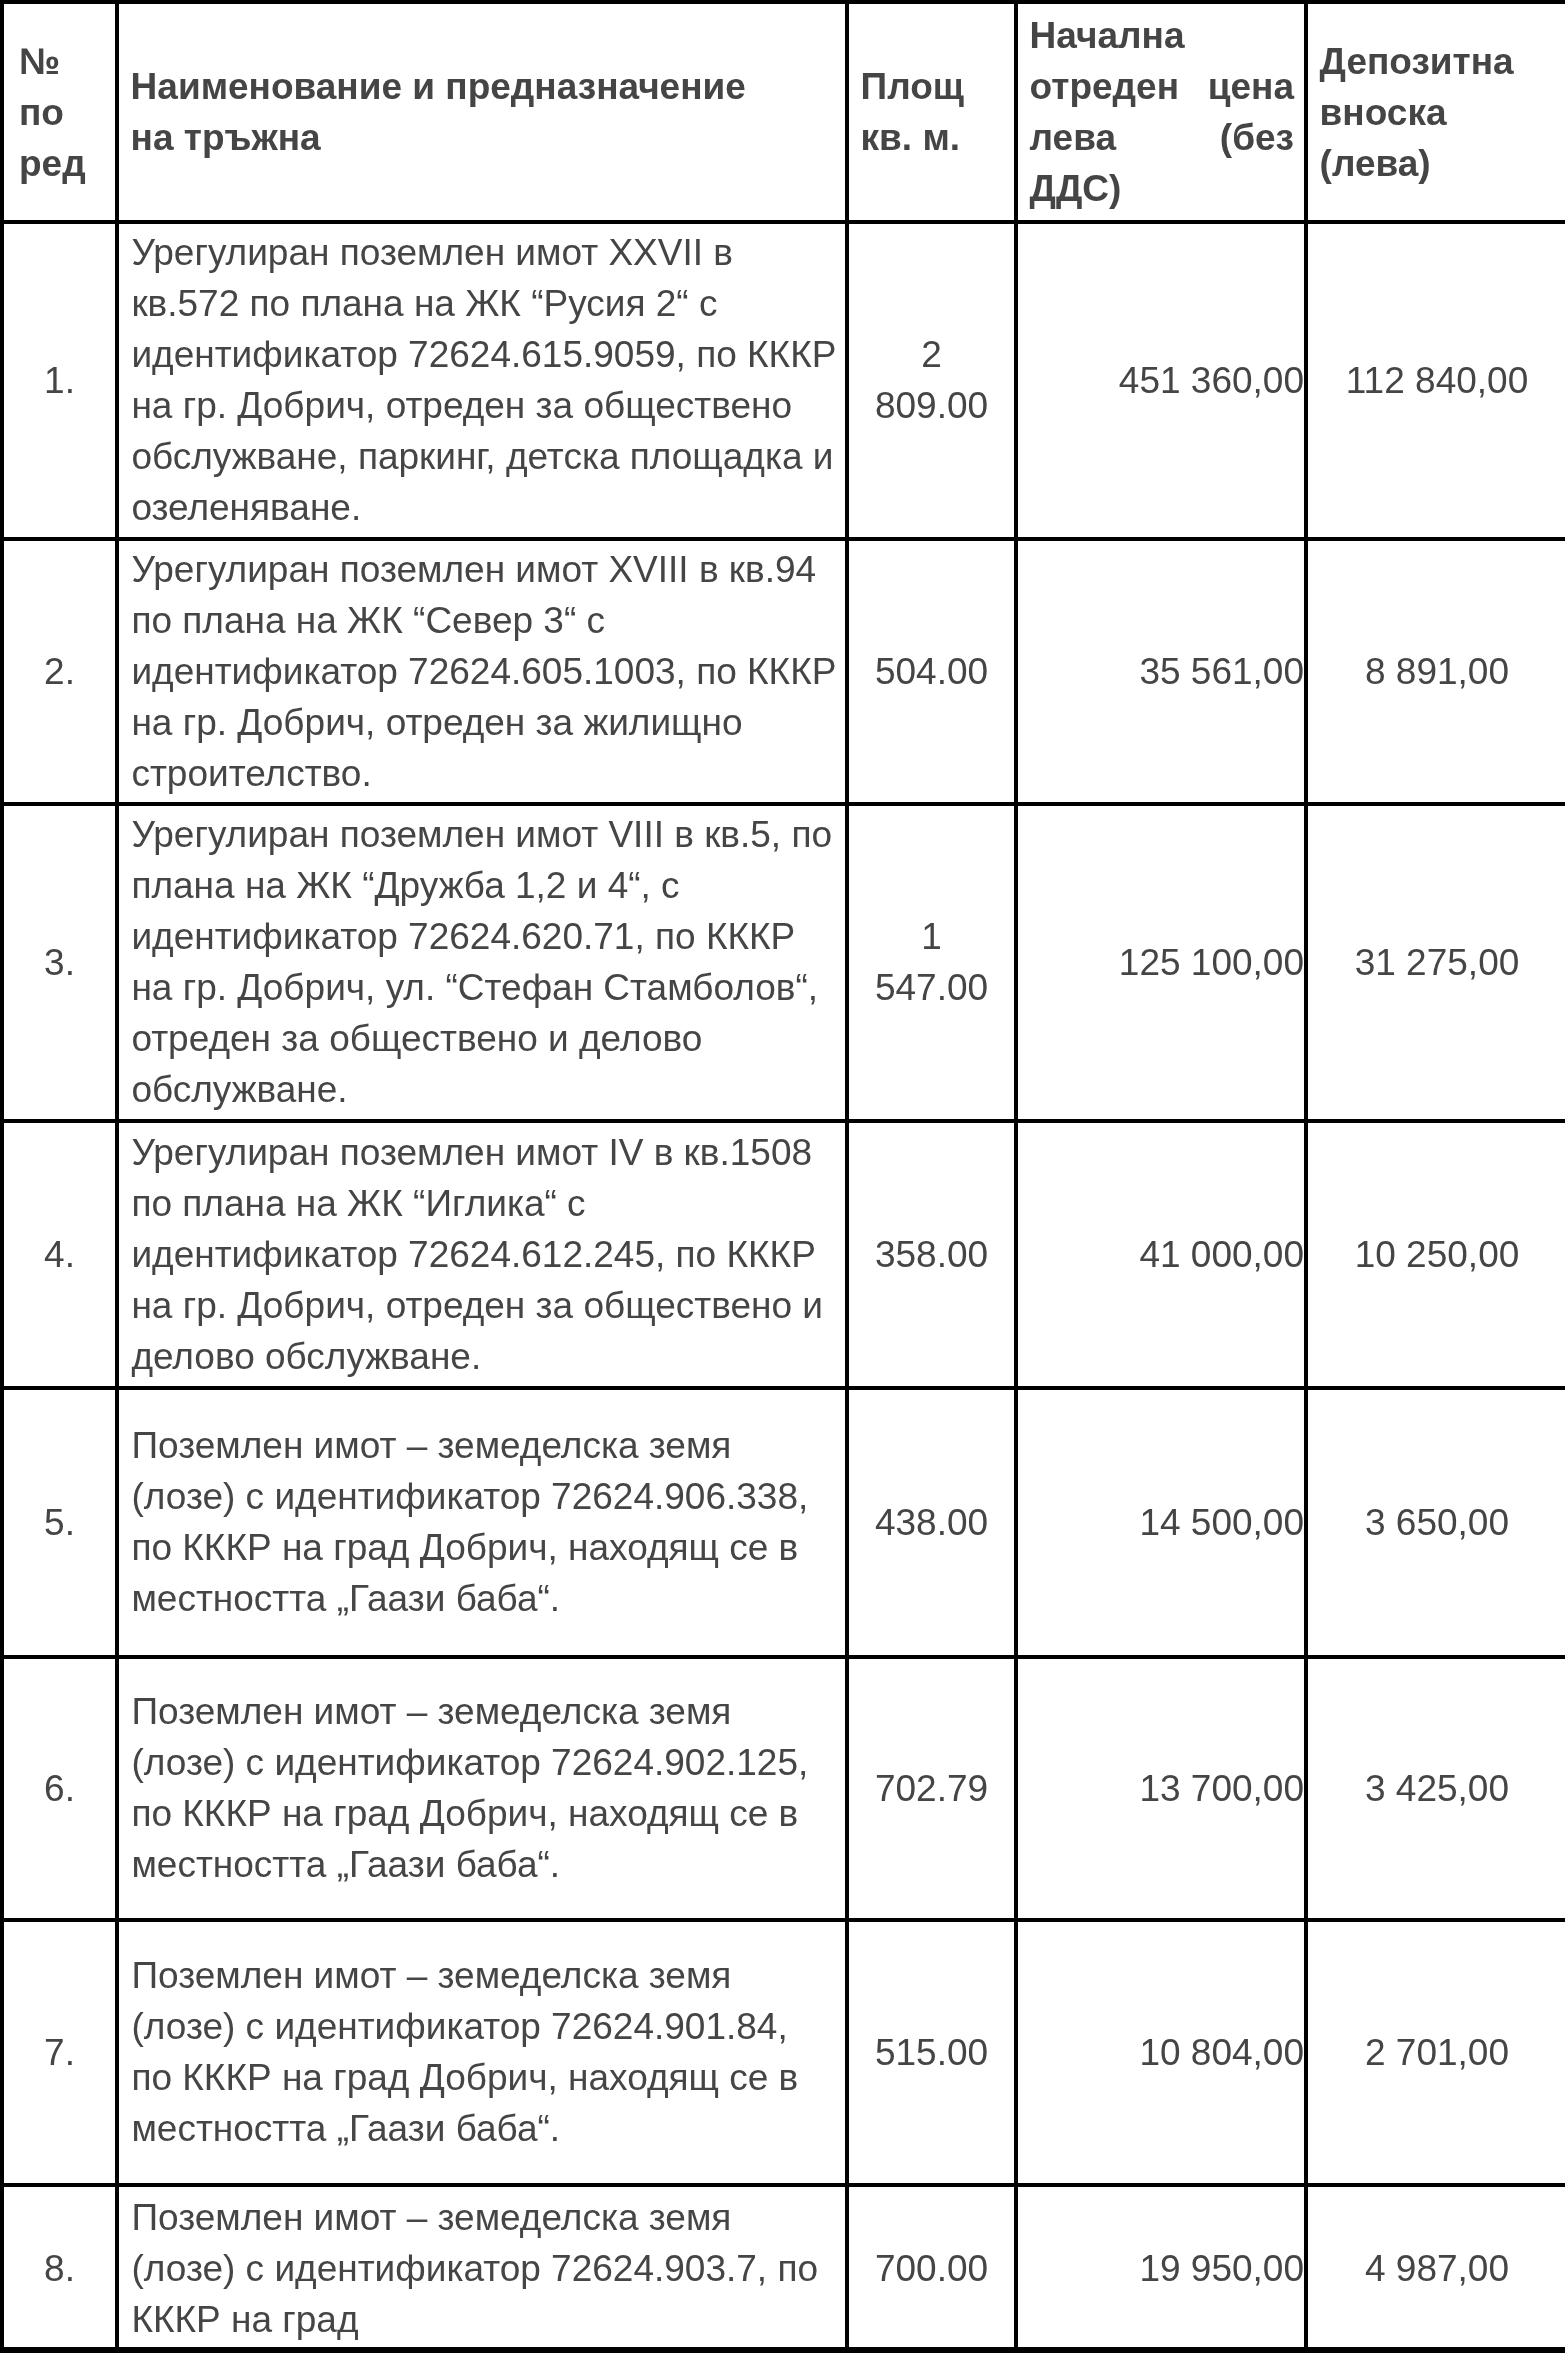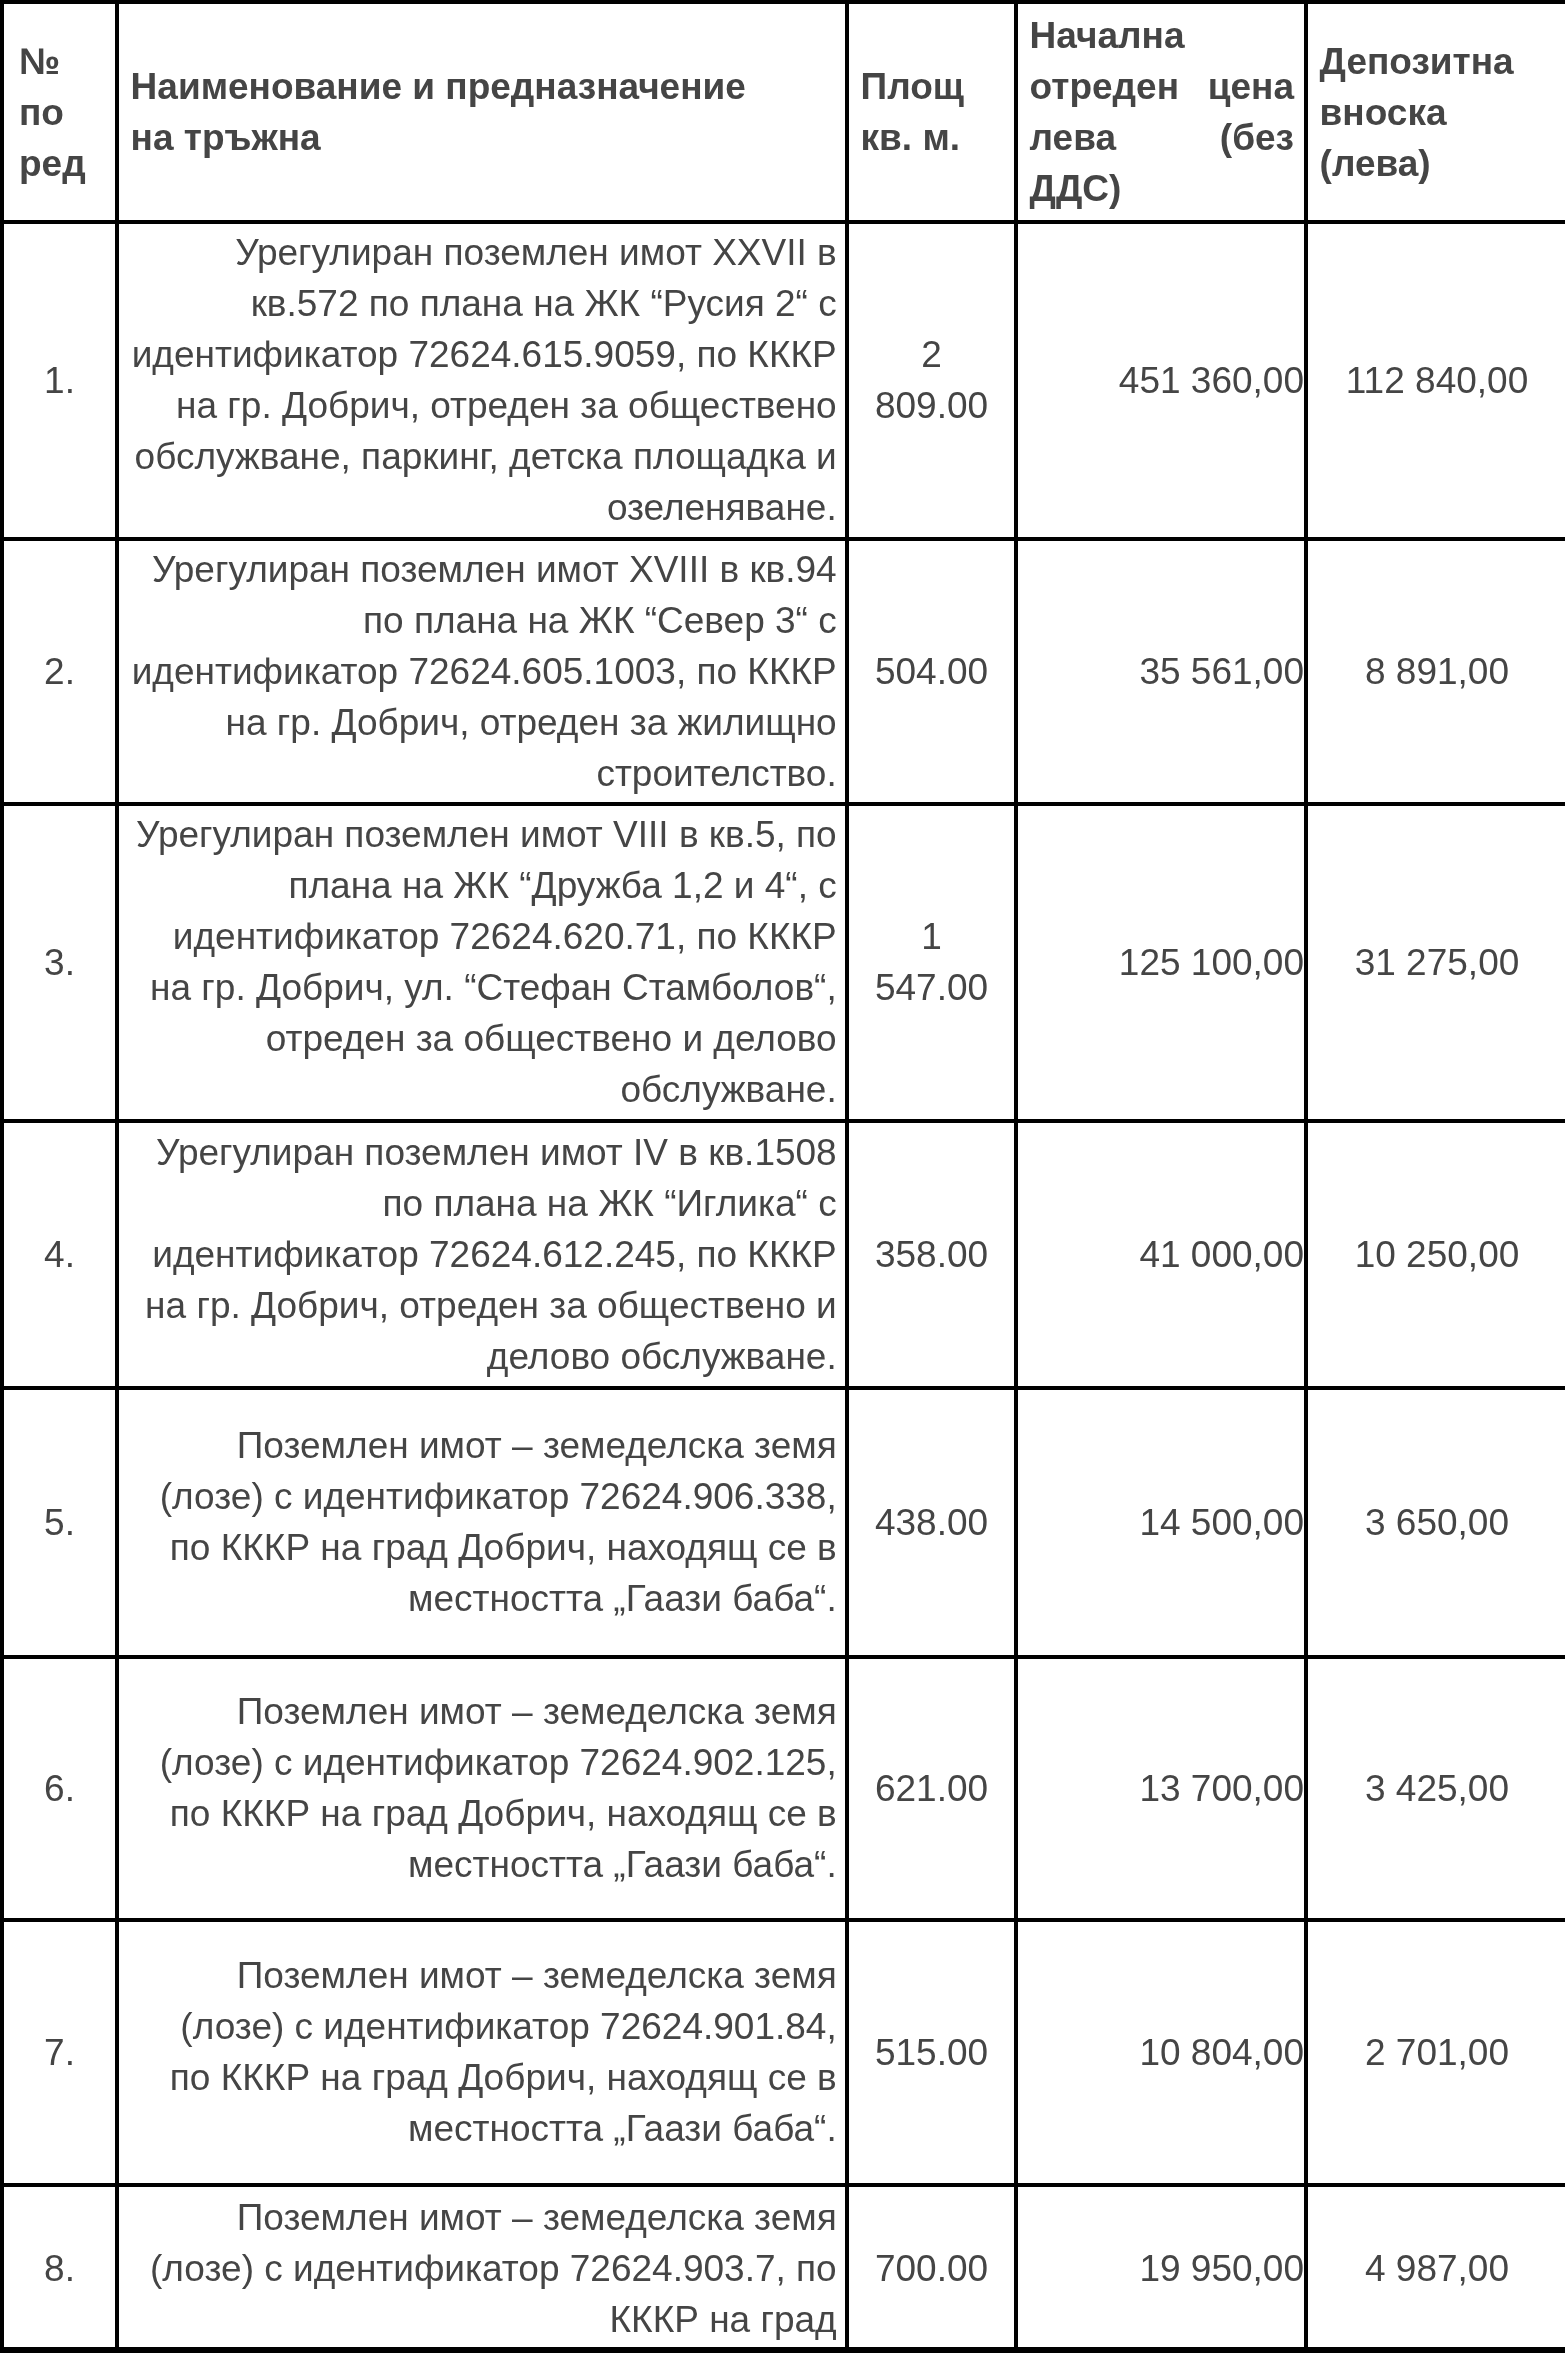--- a/index.html
+++ b/index.html
@@ -46,21 +46,21 @@
     height: 220px;
     padding: 5px 10px 5px 11.6px;
   }
   th.h-num   { white-space: pre-line; padding-left: 15px; }
   th.h-area  { white-space: pre-line; }
   th.h-price { text-align: justify; text-align-last: left; }
   th.h-desc .h-desc-inner { max-width: 642px; }
 
   
   tbody td.cell-num   { text-align: center; }
-  tbody td.cell-desc  { text-align: right; padding: 3.3px 8.3px 3.3px 12.4px; }
+  tbody td.cell-desc  { text-align: left; padding: 3.3px 8.3px 3.3px 12.4px; }
   tbody td.cell-area  { text-align: center; white-space: pre-line; }
   tbody td.cell-price { text-align: right; }
   tbody td.cell-dep   { text-align: center; }
 
   tr.r1 { height: 310px; }
   tr.r2 { height: 263px; }
   tr.r3 { height: 312px; }
   tr.r4 { height: 267px; }
   tr.r5 { height: 269px; }
   tr.r6 { height: 263px; }
@@ -136,21 +136,21 @@
       <tr class="r5">
         <td class="cell-num">5.</td>
         <td class="cell-desc">Поземлен имот – земеделска земя (лозе) с идентификатор 72624.906.338, по КККР на град Добрич, находящ се в местността „Гаази баба“.</td>
         <td class="cell-area">438.00</td>
         <td class="cell-price">14 500,00</td>
         <td class="cell-dep">3 650,00</td>
       </tr>
       <tr class="r6">
         <td class="cell-num">6.</td>
         <td class="cell-desc">Поземлен имот – земеделска земя (лозе) с идентификатор 72624.902.125, по КККР на град Добрич, находящ се в местността „Гаази баба“.</td>
-        <td class="cell-area">621.00</td>
+        <td class="cell-area">702.79</td>
         <td class="cell-price">13 700,00</td>
         <td class="cell-dep">3 425,00</td>
       </tr>
       <tr class="r7">
         <td class="cell-num">7.</td>
         <td class="cell-desc">Поземлен имот – земеделска земя (лозе) с идентификатор 72624.901.84, по КККР на град Добрич, находящ се в местността „Гаази баба“.</td>
         <td class="cell-area">515.00</td>
         <td class="cell-price">10 804,00</td>
         <td class="cell-dep">2 701,00</td>
       </tr>

